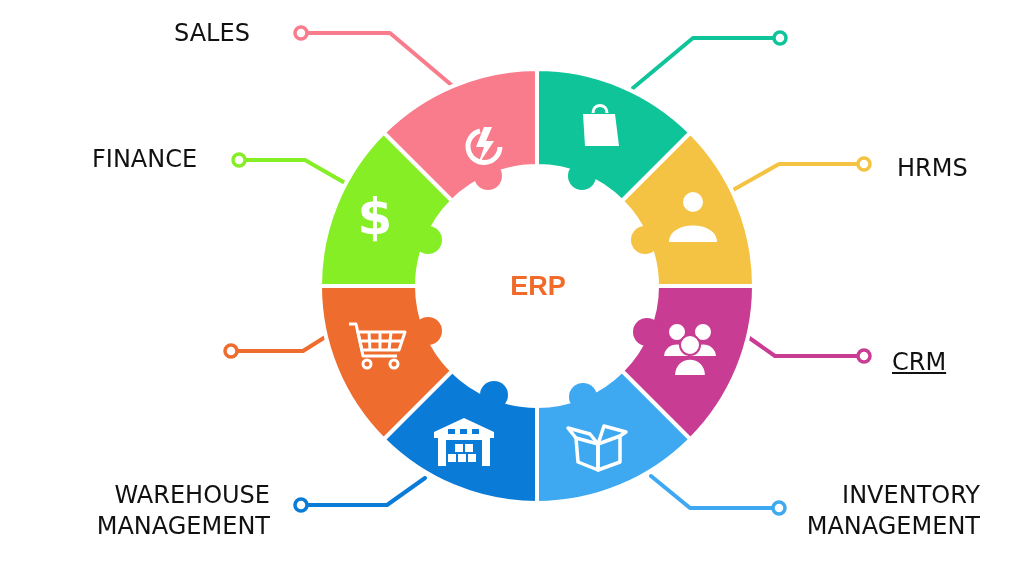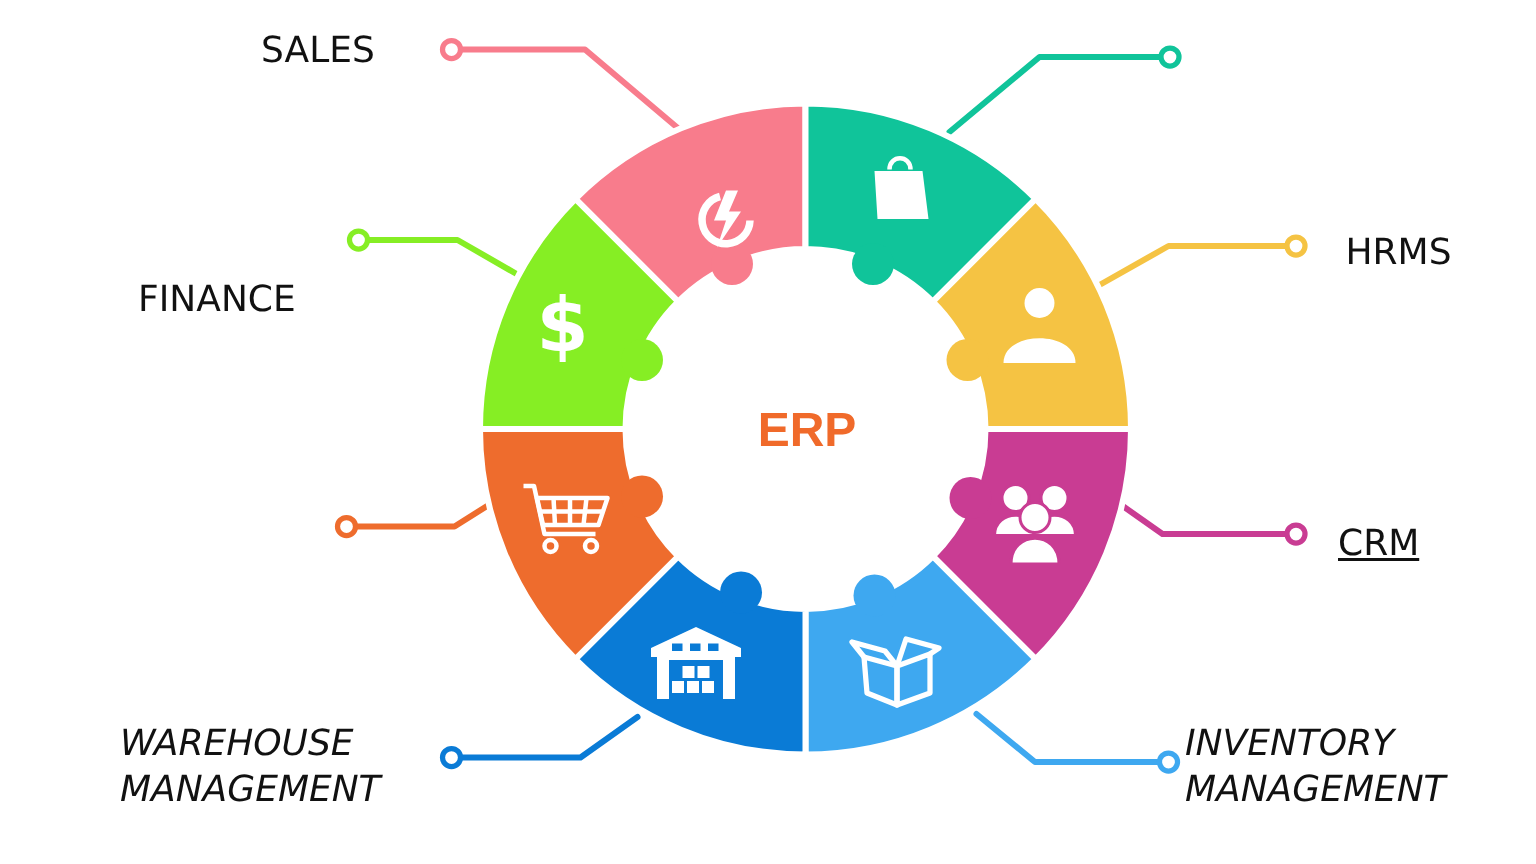--- a/index.html
+++ b/index.html
@@ -1,21 +1,21 @@
 <!DOCTYPE html>
 <html><head>
 <meta charset="utf-8">
 <style>
   html,body{margin:0;padding:0;background:#ffffff;}
   body{width:1024px;height:576px;overflow:hidden;position:relative;font-family:"DejaVu Sans","Liberation Sans",sans-serif;}
   #stage{position:absolute;left:0;top:0;width:1024px;height:576px;}
   .lbl{position:absolute;color:#111;font-size:24px;line-height:31px;letter-spacing:0px;white-space:nowrap;}
   .lbl.r{text-align:right;}
-  .lbl.c{text-align:left;font-style:italic;}
-  #erp{position:absolute;left:478px;top:266px;width:120px;text-align:center;font-weight:bold;font-size:32px;line-height:40px;font-family:"Liberation Sans","DejaVu Sans",sans-serif;}
+  .lbl.c{text-align:right;}
+  #erp{position:absolute;left:478px;top:266px;width:120px;text-align:center;font-weight:bold;font-size:27px;line-height:40px;font-family:"Liberation Sans","DejaVu Sans",sans-serif;}
 </style>
 </head>
 <body>
 
 <div id="stage">
   <svg width="1024" height="576" viewBox="0 0 1024 576">
 
     <g fill="none" stroke-width="4" stroke-linecap="round" stroke-linejoin="round">
       <polyline points="304,33 390,33 455,88" stroke="#f87c8c"></polyline>
       <circle cx="301" cy="33" r="6" fill="#fff" stroke="#f87c8c" stroke-width="3.5"></circle>
@@ -138,14 +138,14 @@
   <div class="lbl r" style="left:897px;top:153px;">HRMS</div>
   <div class="lbl r" style="left:892px;top:347px;text-decoration:underline;">CRM</div>
   <div class="lbl c" style="left:790px;top:480px;width:190px;">
     <div>INVENTORY</div>
     <div>MANAGEMENT</div>
   </div>
   <div class="lbl c" style="left:80px;top:480px;width:190px;">
     <div>WAREHOUSE</div>
     <div>MANAGEMENT</div>
   </div>
-  <div class="lbl r" style="left:92px;top:144px;margin-top:40px;">FINANCE</div>
+  <div class="lbl r" style="left:92px;top:144px;">FINANCE</div>
 </div>
 
 </body></html>

